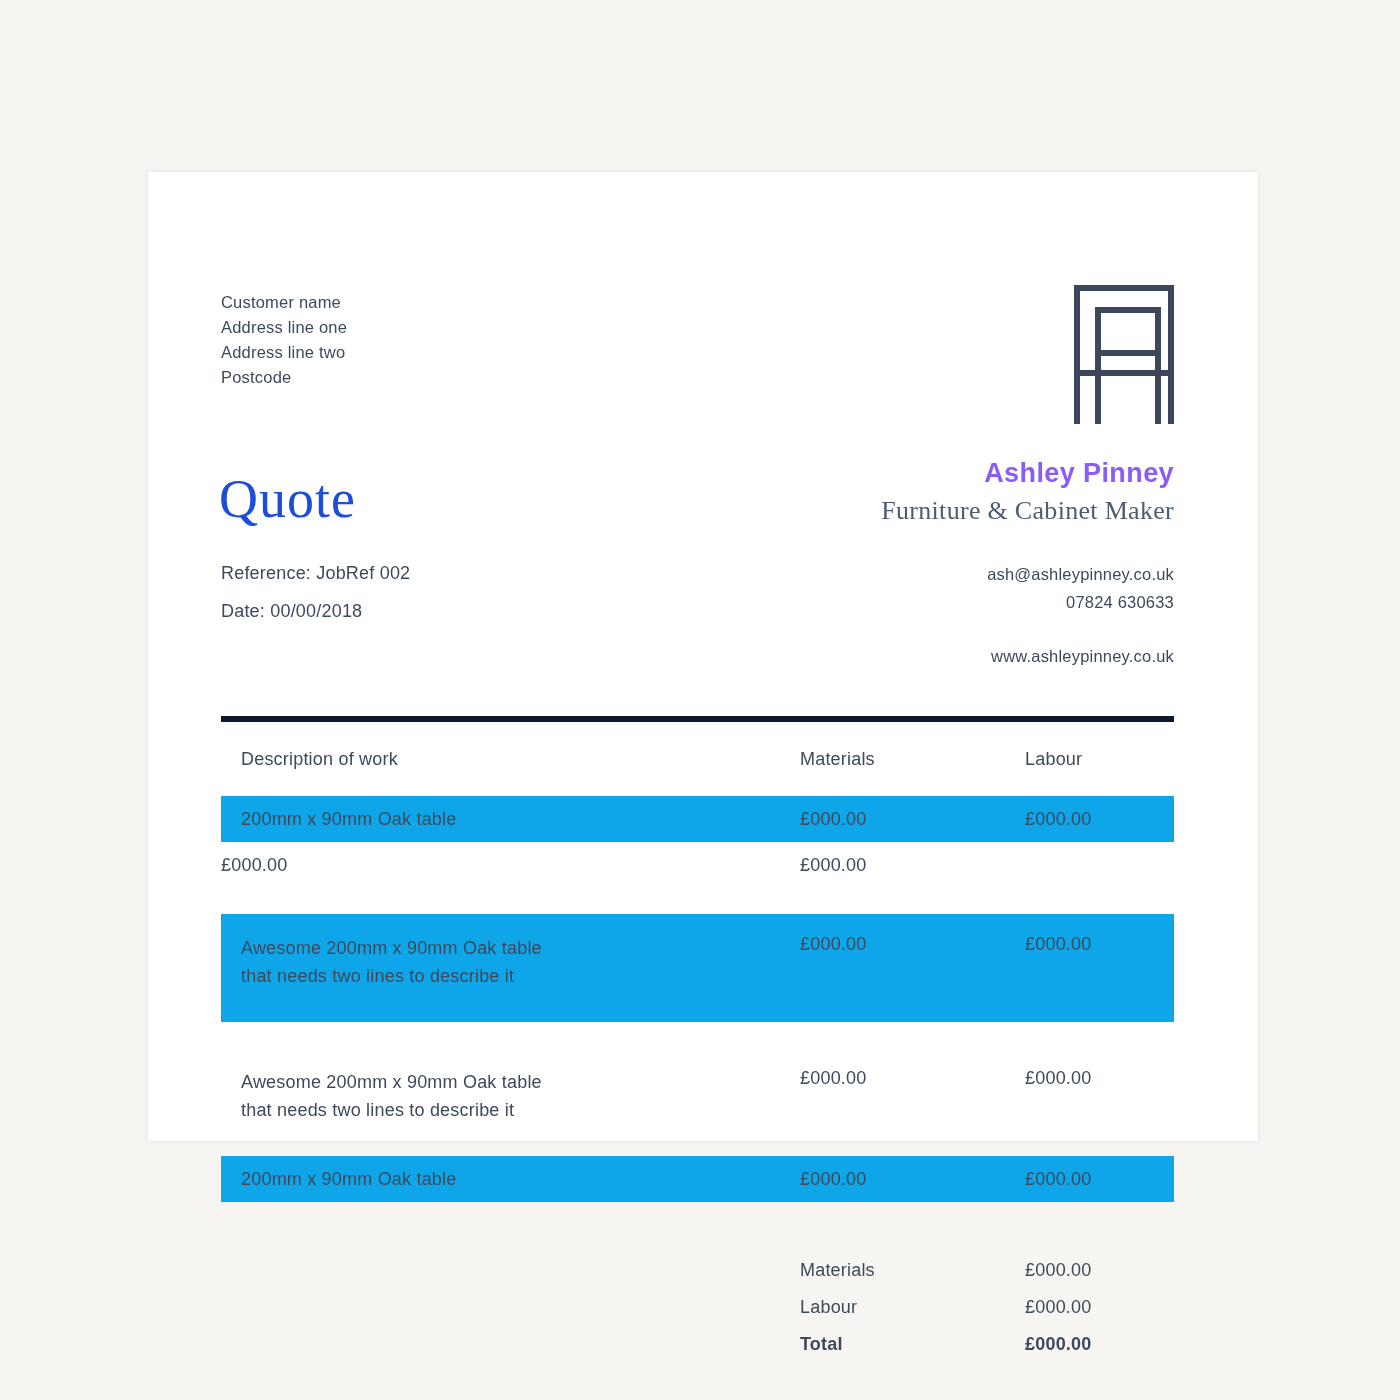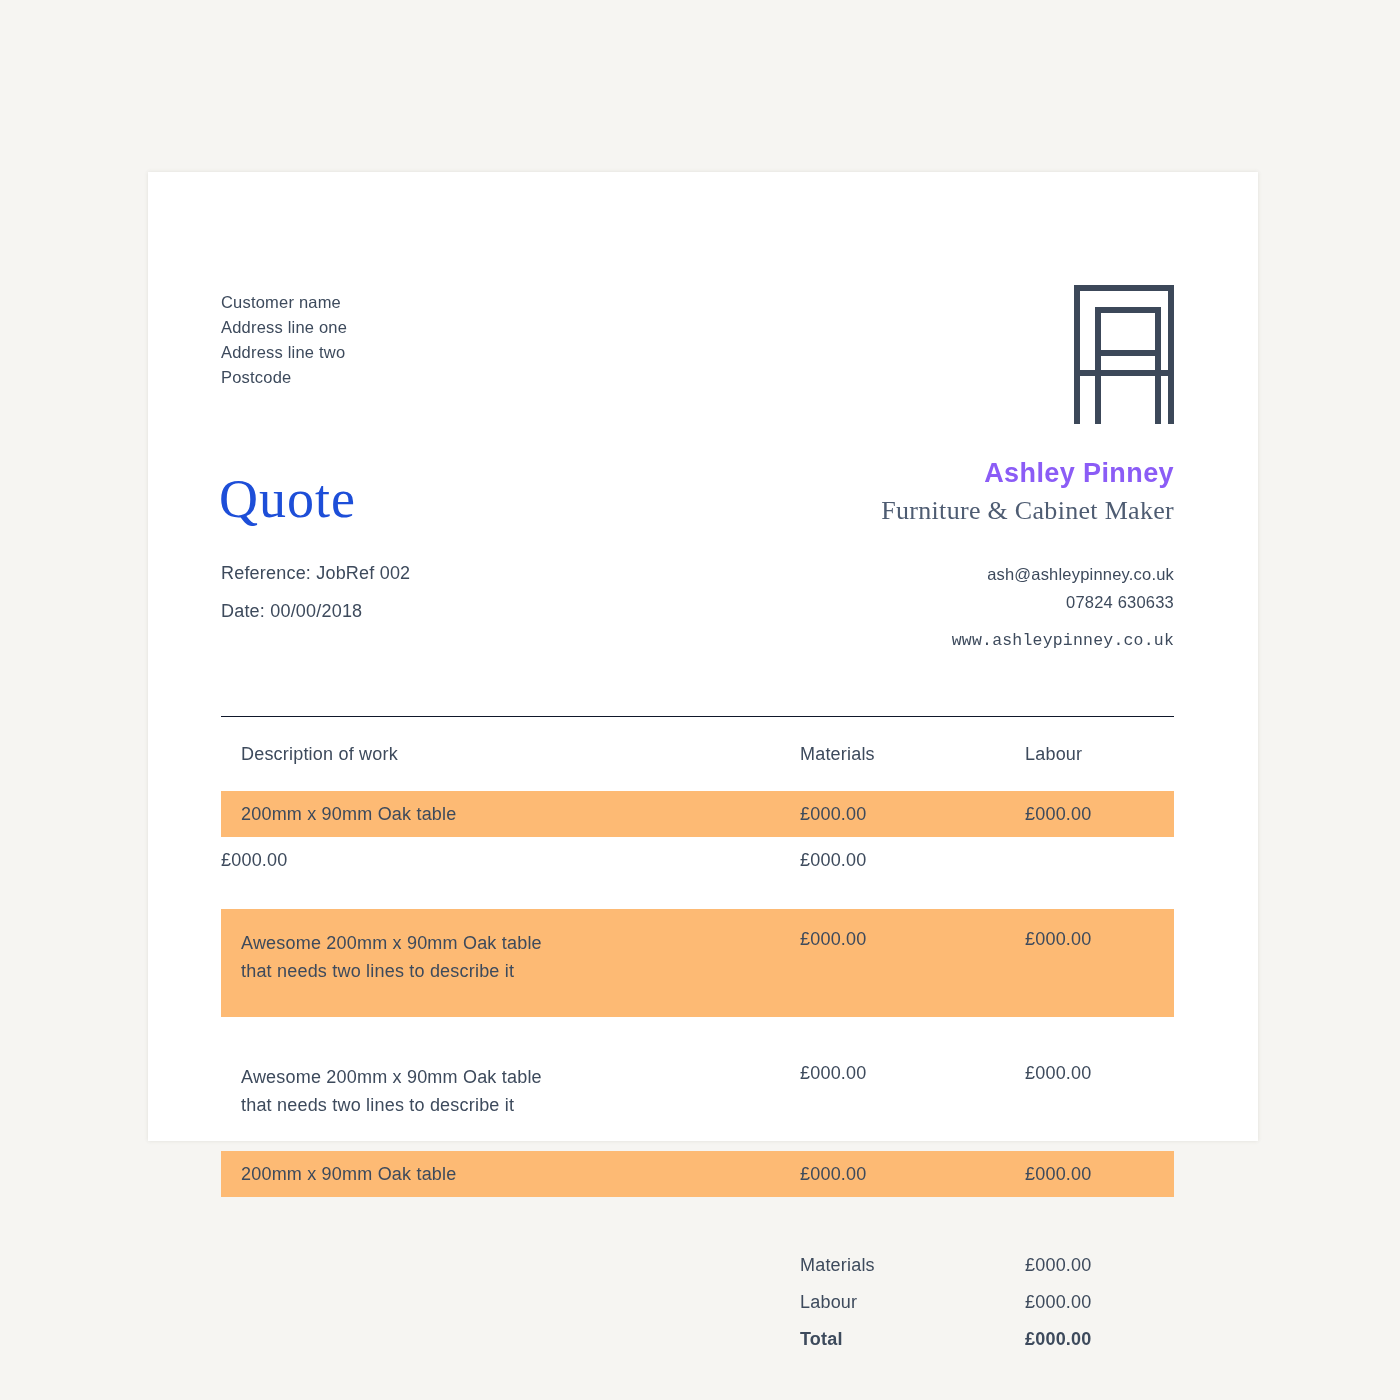--- a/index.html
+++ b/index.html
@@ -89,29 +89,29 @@
   .contact-email, .contact-phone, .contact-website {
     position: absolute;
     right: 84px;
     text-align: right;
     font-size: 16.5px;
     letter-spacing: 0.2px;
     color: #3d4a5c;
   }
   .contact-email   { top: 393px; }
   .contact-phone   { top: 421px; }
-  .contact-website { top: 459px; font-family: Liberation Mono, monospace; }
+  .contact-website { top: 475px; }
 
   
   .table-section {
     position: absolute;
     left: 73px;
     top: 544px;
     width: 953px;
-    border-top: 1px solid #0f172a;
+    border-top: 6px solid #0f172a;
     font-size: 18px;
     letter-spacing: 0.2px;
   }
   .grid-row {
     display: grid;
     grid-template-columns: 579px 225px 149px;
     align-items: start;
     box-sizing: border-box;
   }
   .thead {
@@ -124,21 +124,21 @@
     min-height: 46px;
     padding: 13px 0;
     line-height: 20px;
   }
   .trow.tall {
     padding: 20px 0 32px;
     margin-top: 26px;
   }
   .trow.tall .cell-desc { line-height: 28px; }
   .trow.shaded {
-    background: #fdba74;
+    background: #0ea5e9;
   }
 
   
   .summary { margin-top: 50px; }
   .srow {
     display: grid;
     grid-template-columns: 579px 225px 149px;
     padding: 8px 0;
     line-height: 21px;
   }

